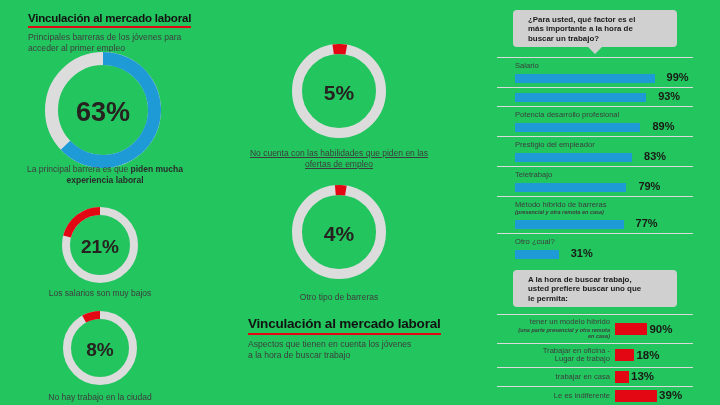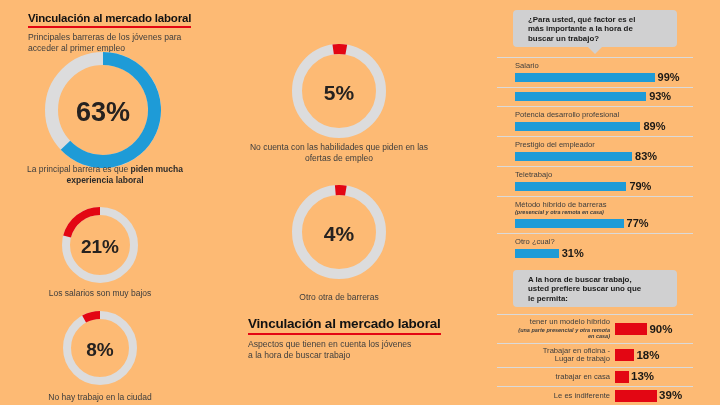--- a/index.html
+++ b/index.html
@@ -1,16 +1,16 @@
 <!DOCTYPE html>
 <html><head>
 <meta charset="utf-8">
 <style>
   html,body{margin:0;padding:0;background:#ffffff;}
-  .canvas{position:relative;width:720px;height:405px;background:#fdba74;overflow:hidden;
+  .canvas{position:relative;width:720px;height:405px;background:#22c55e;overflow:hidden;
           font-family:"Liberation Sans",sans-serif;color:#1c1c1c;}
 
   
   .sec-title{font-weight:bold;color:#121212;display:inline-block;letter-spacing:-0.2px;}
   .sec-title.t1{font-size:11.5px;padding-bottom:2px;border-bottom:2px solid #e30613;}
   .sec-title.t2{font-size:13.5px;padding-bottom:2px;border-bottom:2px solid #e30613;}
   .sec-sub{font-size:8.6px;color:#3e3e3e;line-height:1.3;white-space:pre-line;margin-top:4px;}
 
   
   .donut{position:absolute;}
@@ -24,21 +24,21 @@
   .qbox{width:146px;margin:0 auto;background:#d0d0d1;border-radius:4px;padding:5px 3px 4px 15px;
         font-weight:bold;font-size:7.9px;line-height:1.2;text-align:left;white-space:pre-line;color:#1b1b1b;}
   .qtail{width:0;height:0;margin:0 auto;border-left:7px solid transparent;border-right:7px solid transparent;
          border-top:7px solid #d0d0d1;}
   .qbox.second{margin-top:7px;}
 
   .chart-blue{margin-top:3px;}
   .brow{border-top:1px solid #dadada;padding:3px 0 4px 18px;}
   .blabel{font-size:7.6px;color:#3d3d3d;line-height:9px;margin-bottom:2px;}
   .lab-sub{font-size:5.5px;font-style:italic;font-weight:bold;color:#3d3d3d;line-height:6.5px;white-space:pre-line;}
-  .bline{display:flex;align-items:center;gap:3px;}
+  .bline{display:flex;align-items:flex-end;gap:12px;}
   .barfill{height:9px;}
   .barpct{font-size:11px;font-weight:bold;color:#1b1916;line-height:11px;}
 
   .chart-red{margin-top:0;}
   .rrow{border-top:1px solid #dadada;display:flex;align-items:center;padding:3px 0;}
   .rlabel{width:118px;text-align:right;font-size:7.6px;color:#3d3d3d;line-height:8.5px;
           white-space:pre-line;padding-right:5px;box-sizing:border-box;}
   .rline{display:flex;align-items:center;gap:2px;}
   .rrow .barfill{height:12px;}
   .rrow .barpct{font-size:11.5px;}
@@ -81,29 +81,29 @@
     <div class="num" style="font-size:19px;">8%</div>
   </div>
   <div class="cap" style="left:10px;top:392px;width:180px;">No hay trabajo en la ciudad</div>
 
   <div class="donut" style="left:292px;top:44px;"><svg width="94" height="94">
         <circle cx="47" cy="47" r="42" fill="none" stroke="#dcdcdd" stroke-width="10"></circle>
         <path d="M 41.15472975967725 5.408741112854045 A 42 42 0 0 1 54.29322346201108 5.638074373487264" fill="none" stroke="#e30613" stroke-width="10"></path>
       </svg>
     <div class="num" style="font-size:21px;">5%</div>
   </div>
-  <div class="cap" style="left:239px;top:142px;width:200px;">No cuenta con las habilidades que piden en las ofertas de empleo</div>
+  <div class="cap" style="left:239px;top:148px;width:200px;text-decoration:underline;">No cuenta con las habilidades que piden en las ofertas de empleo</div>
 
   <div class="donut" style="left:292px;top:185px;"><svg width="94" height="94">
         <circle cx="47" cy="47" r="42" fill="none" stroke="#dcdcdd" stroke-width="10"></circle>
         <path d="M 43.33945880459835 5.159822680146689 A 42 42 0 0 1 53.85969041414814 5.563969212507288" fill="none" stroke="#e30613" stroke-width="10"></path>
       </svg>
     <div class="num" style="font-size:21px;">4%</div>
   </div>
-  <div class="cap" style="left:239px;top:292px;width:200px;">Otro otra de barreras</div>
+  <div class="cap" style="left:239px;top:292px;width:200px;">Otro tipo de barreras</div>
 
   <div class="abs" style="left:248px;top:314px;width:215px;">
     <div class="sec-title t2">Vinculación al mercado laboral</div>
     <div class="sec-sub">Aspectos que tienen en cuenta los jóvenes
 a la hora de buscar trabajo</div>
   </div>
 
   <div class="col-right">
     <div class="qbox" style="margin-top:10px;">¿Para usted, qué factor es el
 más importante a la hora de

